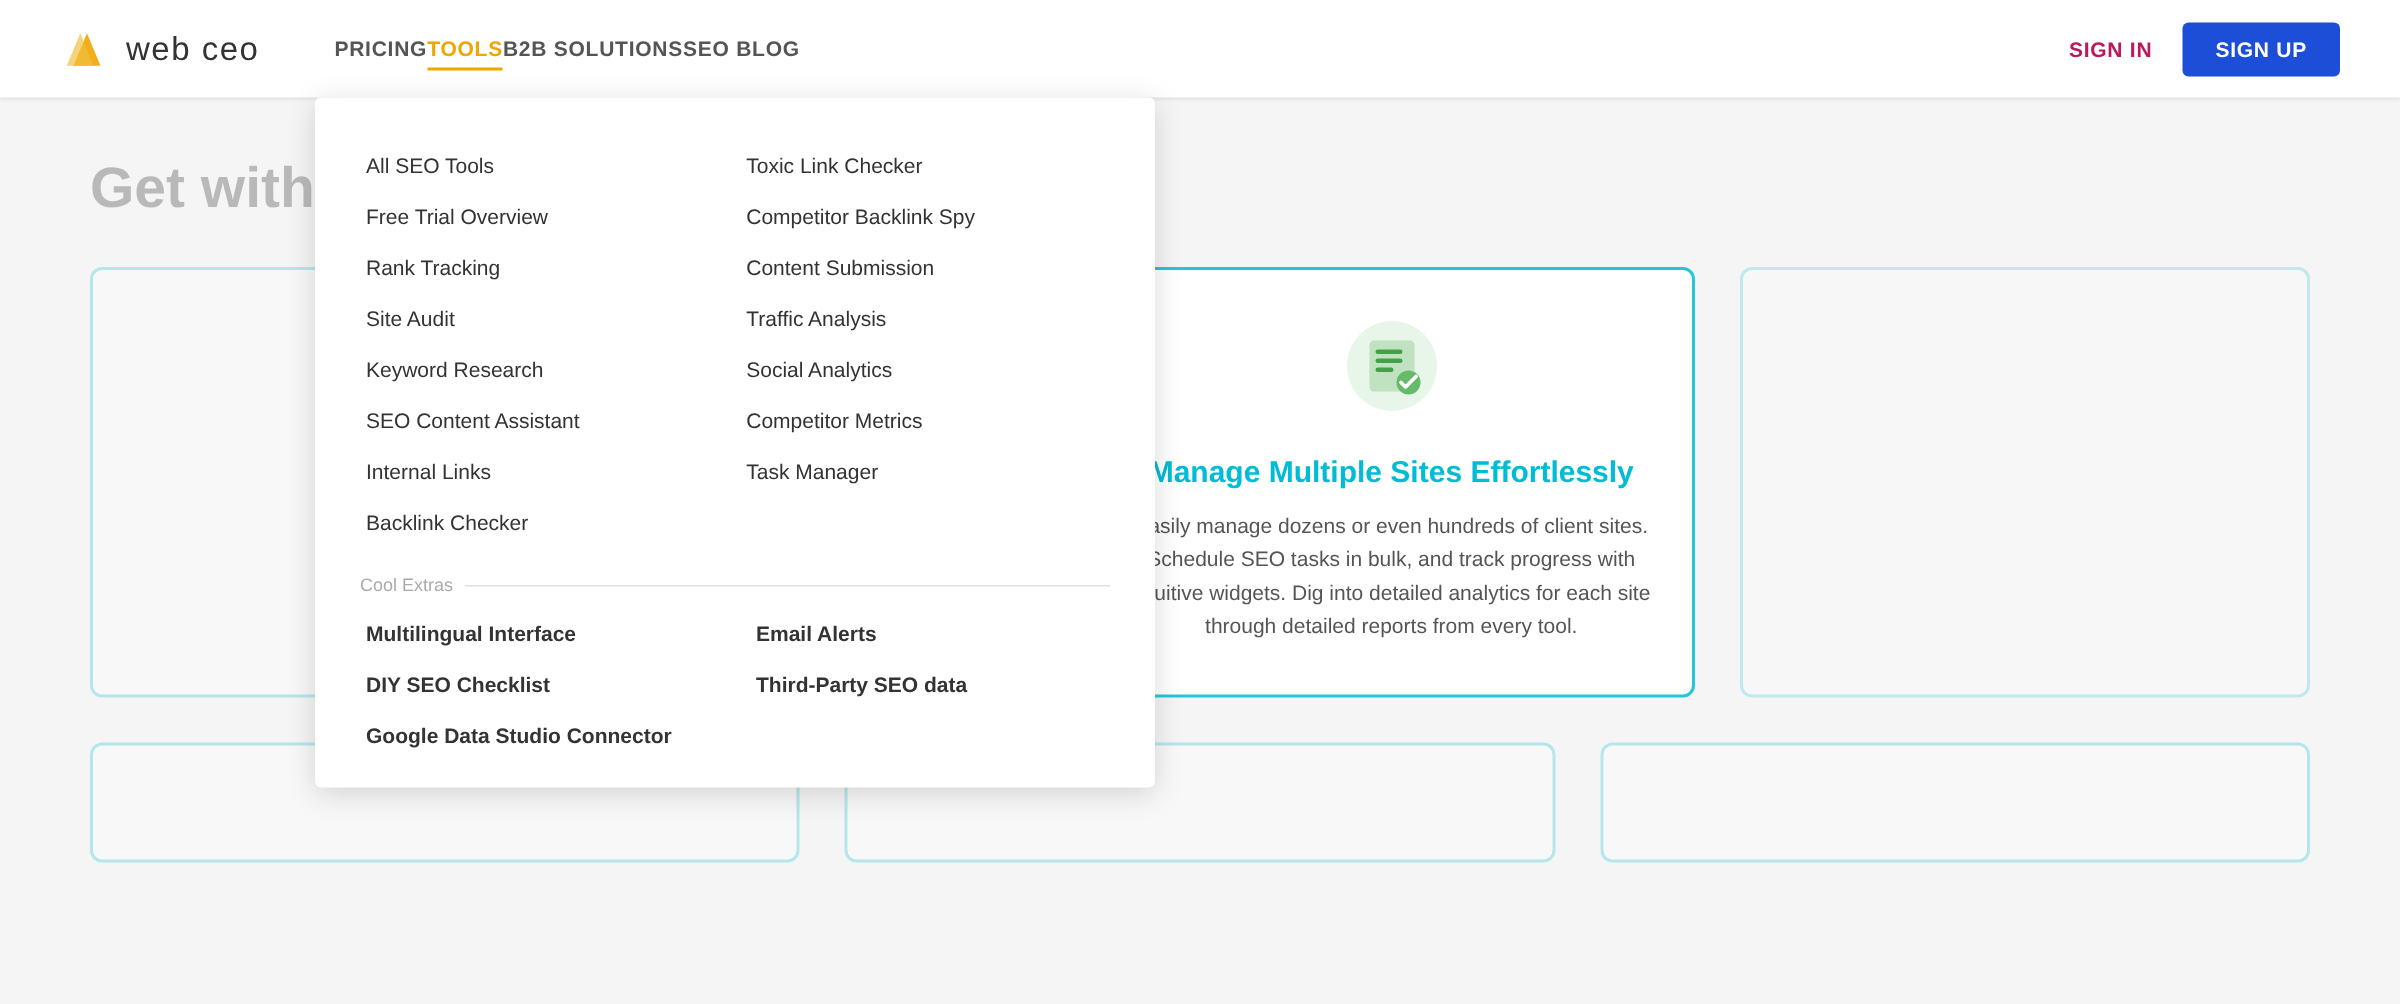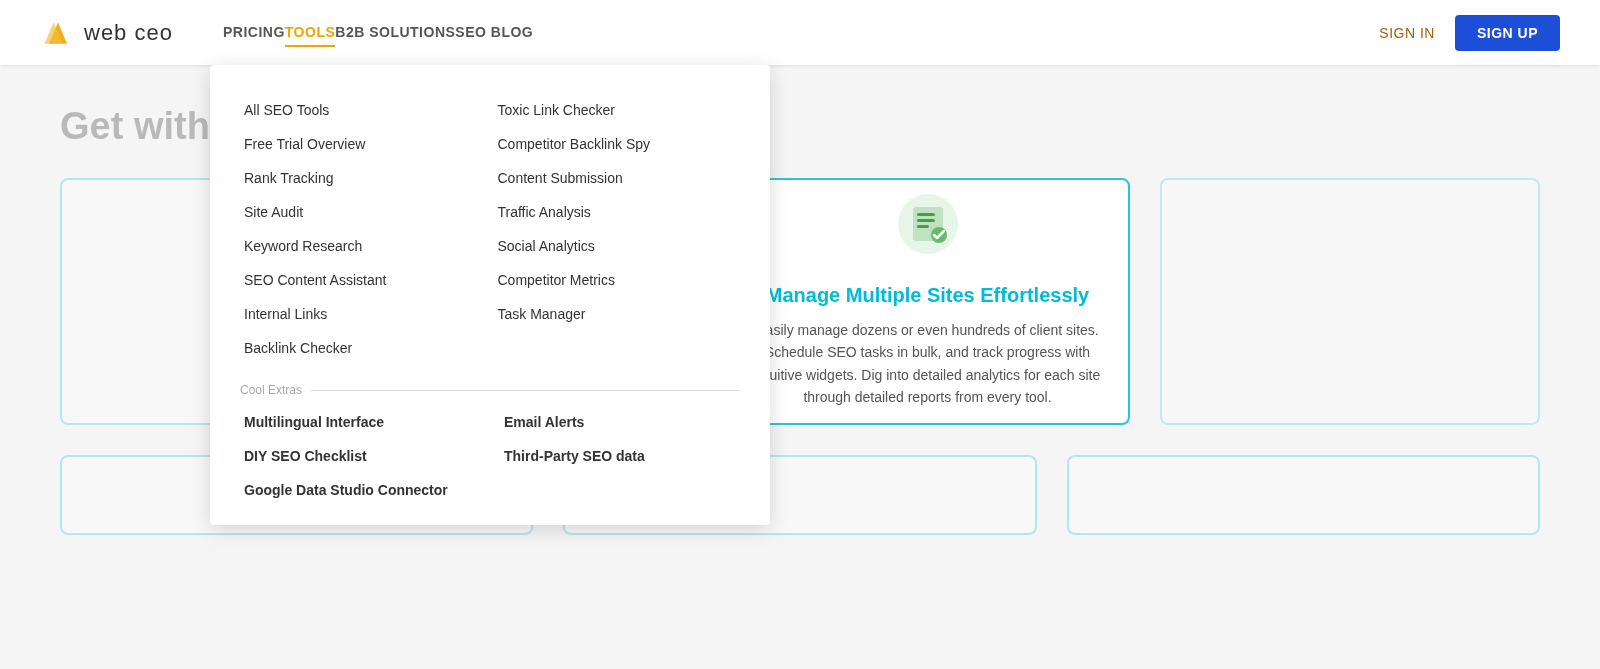--- a/index.html
+++ b/index.html
@@ -51,22 +51,22 @@
       color: #f0a500;
       border-bottom: 2px solid #f0a500;
     }
     .header-right {
       display: flex;
       align-items: center;
       gap: 20px;
     }
     .sign-in {
       font-size: 14px;
-      font-weight: 400;
-      color: #a16207;
+      font-weight: 700;
+      color: #be185d;
       cursor: pointer;
       text-transform: uppercase;
       letter-spacing: 0.5px;
     }
     .sign-up-btn {
       background: #1d4ed8;
       color: #fff;
       border: none;
       padding: 10px 22px;
       border-radius: 4px;
@@ -152,21 +152,21 @@
     }
     .cards-row {
       display: flex;
       gap: 30px;
       margin-bottom: 30px;
     }
     .card {
       background: #fff;
       border-radius: 8px;
       border: 2px solid #26c6da;
-      padding: 14px 25px;
+      padding: 34px 25px;
       flex: 1;
       min-height: 200px;
     }
     .card-visible {
       opacity: 1;
     }
     .card-faded {
       opacity: 0.25;
     }
     .card-icon {

